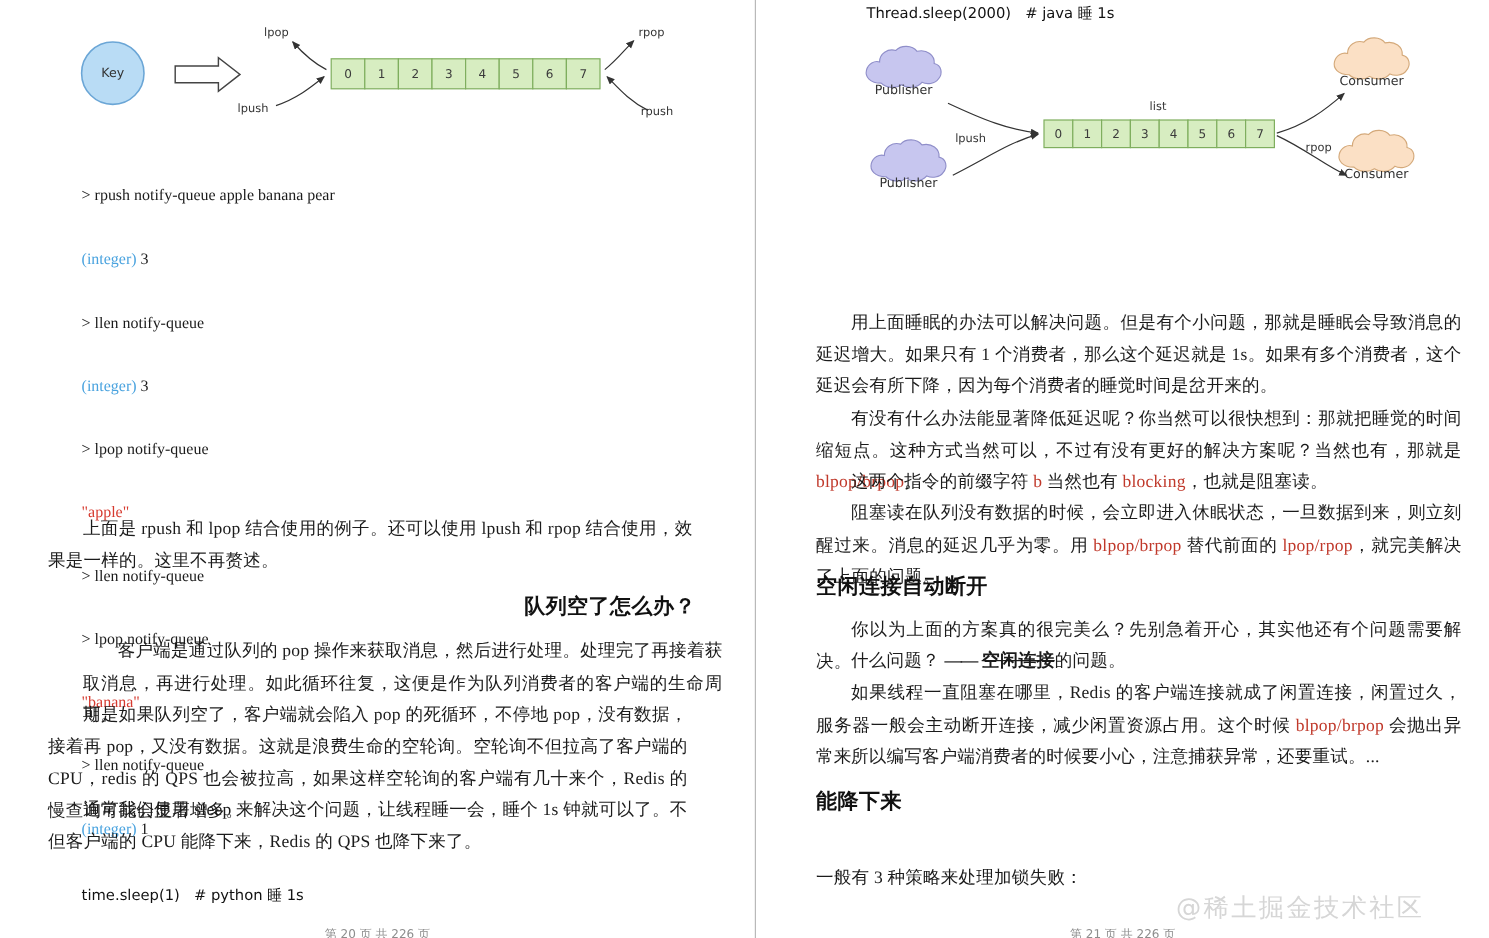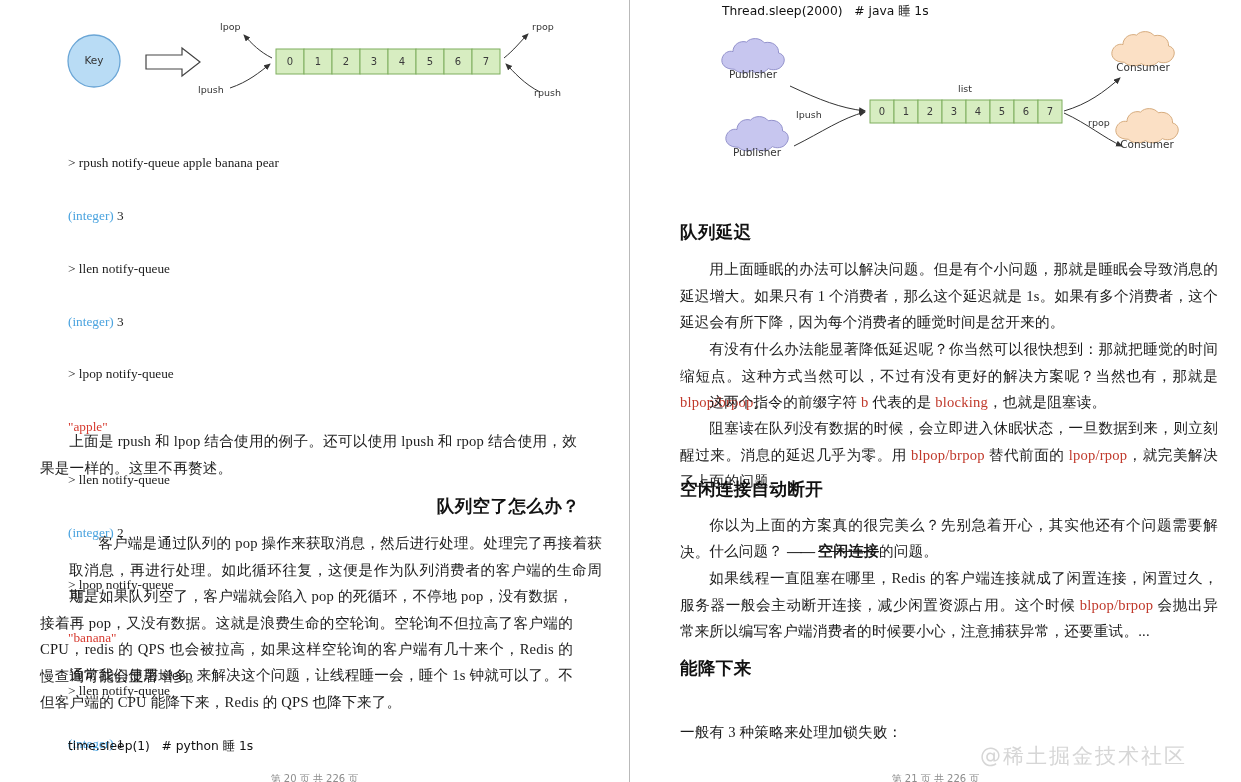--- a/index.html
+++ b/index.html
@@ -180,21 +180,20 @@
     </div>
 
     <div class="console" style="position:absolute; left:68px; top:119px; width:500px;">
       <div><span class="prompt">&gt;</span> rpush notify-queue apple banana pear</div>
       <div><span class="int">(integer)</span> 3</div>
       <div><span class="prompt">&gt;</span> llen notify-queue</div>
       <div><span class="int">(integer)</span> 3</div>
       <div><span class="prompt">&gt;</span> lpop notify-queue</div>
       <div><span class="str">"apple"</span></div>
       <div><span class="prompt">&gt;</span> llen notify-queue</div>
-      <div><span class="int">(integer)</span> 2</div>
       <div><span class="prompt">&gt;</span> lpop notify-queue</div>
       <div><span class="str">"banana"</span></div>
       <div><span class="prompt">&gt;</span> llen notify-queue</div>
       <div><span class="int">(integer)</span> 1</div>
       
       
       
       
       
       
@@ -276,27 +275,26 @@
         <path d="M80,58 C110,72 130,80 155,83" fill="none" stroke="#333" stroke-width="1" marker-end="url(#ah2)"></path>
         <path d="M84,118 C112,104 132,90 155,84" fill="none" stroke="#333" stroke-width="1" marker-end="url(#ah2)"></path>
         <text class="lbl-sm" x="86" y="90">lpush</text>
 
         <path d="M354,83 C378,76 394,64 410,50" fill="none" stroke="#333" stroke-width="1" marker-end="url(#ah2)"></path>
         <path d="M354,85 C378,96 394,110 412,118" fill="none" stroke="#333" stroke-width="1" marker-end="url(#ah2)"></path>
         <text class="lbl-sm" x="378" y="98">rpop</text>
       </svg>
     </div>
 
-    <h2 class="heading" style="position:absolute; left:50px; top:220px; width:540px;">队列延迟</h2>
 
     <p class="para" style="position:absolute; left:50px; top:256px; width:538px;">用上面睡眠的办法可以解决问题。但是有个小问题，那就是睡眠会导致消息的延迟增大。如果只有 1 个消费者，那么这个延迟就是 1s。如果有多个消费者，这个延迟会有所下降，因为每个消费者的睡觉时间是岔开来的。</p>
 
     <p class="para" style="position:absolute; left:50px; top:336px; width:538px;"><span>有没有什么办法能显著降低延迟呢？你当然可以很快想到：那就把睡觉的时间缩短点。这种方式当然可以，不过有没有更好的解决方案呢？当然也有，那就是 </span><span class="kw-red">blpop/brpop</span><span>。</span></p>
 
-    <p class="para" style="position:absolute; left:50px; top:389px; width:538px;"><span>这两个指令的前缀字符 </span><span class="kw-red">b</span><span> 代表的是 </span><span class="kw-red">blocking</span><span>，也就是阻塞读。</span></p>
+    <p class="para" style="position:absolute; left:50px; top:389px; width:538px;"><span>这两个指令的前缀字符 </span><span class="kw-red">b</span><span> 当然也有 </span><span class="kw-red">blocking</span><span>，也就是阻塞读。</span></p>
 
     <p class="para" style="position:absolute; left:50px; top:415px; width:538px;"><span>阻塞读在队列没有数据的时候，会立即进入休眠状态，一旦数据到来，则立刻醒过来。消息的延迟几乎为零。用 </span><span class="kw-red">blpop/brpop</span><span> 替代前面的 </span><span class="kw-red">lpop/rpop</span><span>，就完美解决了上面的问题。...</span></p>
 
     <h2 class="heading" style="position:absolute; left:50px; top:477px; width:540px;">空闲连接自动断开</h2>
 
     <p class="para" style="position:absolute; left:50px; top:512px; width:538px;">你以为上面的方案真的很完美么？先别急着开心，其实他还有个问题需要解决。</p>
 
     <p class="para" style="position:absolute; left:50px; top:538px; width:538px;"><span>什么问题？</span> <span class="dash-rule">——</span> <span class="b-strike">空闲连接</span><span>的问题。</span></p>
 
     <p class="para" style="position:absolute; left:50px; top:565px; width:538px;"><span>如果线程一直阻塞在哪里，Redis 的客户端连接就成了闲置连接，闲置过久，服务器一般会主动断开连接，减少闲置资源占用。这个时候 </span><span class="kw-red">blpop/brpop</span><span> 会抛出异常来。</span></p>

